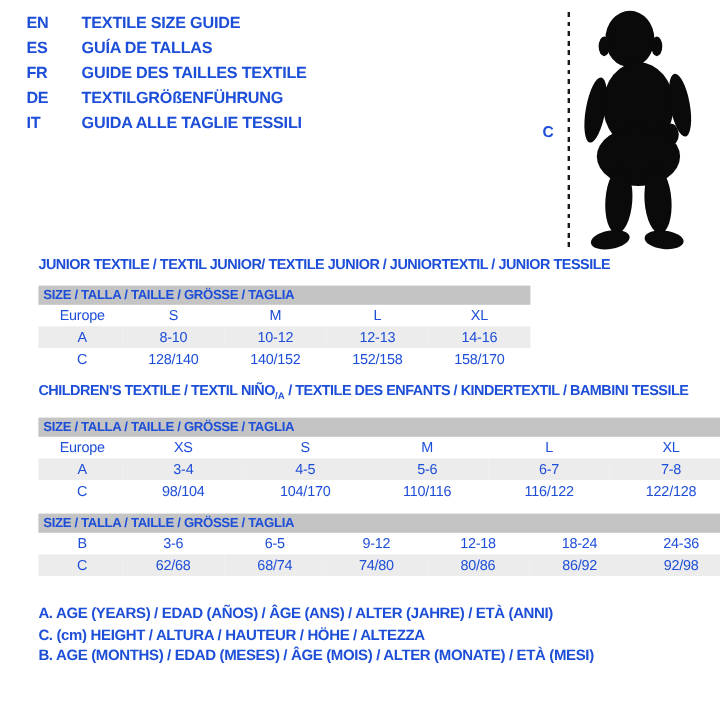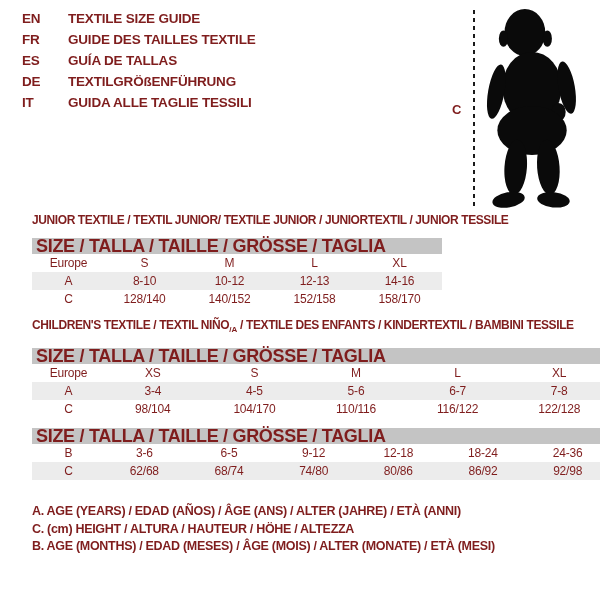--- a/index.html
+++ b/index.html
@@ -22,43 +22,43 @@
   .sections{position:absolute;left:32px;top:213px;width:578px;}
   .tbl-title{
     font-size:12px;font-weight:bold;letter-spacing:-0.4px;line-height:14px;
     margin:0 0 11px 0;white-space:nowrap;
   }
   .tbl-title sub{font-size:8px;letter-spacing:0;}
   table.size-table{border-collapse:collapse;table-layout:fixed;margin:0 0 10px 0;}
   table.size-table.t0{width:410px;}
   table.size-table.t1,table.size-table.t2{width:578px;}
   table.size-table th{
-    background:var(--bar,#c4c4c4);height:16px;font-size:18px;font-weight:bold;
+    background:var(--bar,#c4c4c4);height:16px;font-size:11px;font-weight:bold;
     text-align:left;padding:0 0 0 4px;letter-spacing:-0.3px;line-height:16px;
   }
   table.size-table td{
     height:18px;font-size:12px;font-weight:normal;text-align:center;
     padding:0;letter-spacing:-0.2px;line-height:18px;white-space:nowrap;
   }
   table.size-table td.label{text-align:center;padding-left:3px;}
   table.size-table col.labelcol{width:70px;}
   table.size-table tbody tr:nth-child(even) td{background:var(--stripe,#ececec);}
   
   .notes{margin-top:23px;}
   .note-line{font-size:12.5px;font-weight:bold;line-height:17.5px;letter-spacing:-0.3px;white-space:nowrap;}
 </style>
 </head>
 <body>
 
-<div class="page" style="color: #7f1d1d;">
+<div class="page" style="color: #1d4ed8;">
 
   <div class="languages">
       <div class="lang-row"><span class="lang-code">EN</span><span class="lang-label">TEXTILE SIZE GUIDE</span></div>
+      <div class="lang-row"><span class="lang-code">ES</span><span class="lang-label">GUÍA DE TALLAS</span></div>
       <div class="lang-row"><span class="lang-code">FR</span><span class="lang-label">GUIDE DES TAILLES TEXTILE</span></div>
-      <div class="lang-row"><span class="lang-code">ES</span><span class="lang-label">GUÍA DE TALLAS</span></div>
       <div class="lang-row"><span class="lang-code">DE</span><span class="lang-label">TEXTILGRÖßENFÜHRUNG</span></div>
       <div class="lang-row"><span class="lang-code">IT</span><span class="lang-label">GUIDA ALLE TAGLIE TESSILI</span></div>
     </div>
 
   <div class="dash-line"></div>
   <div class="figure-label">C</div>
   <svg class="baby-svg" viewBox="0 0 96 200" aria-hidden="true">
     <g id="baby-shapes" fill="#0a0a0a">
 
       <ellipse cx="42" cy="26" rx="20" ry="23"></ellipse>

